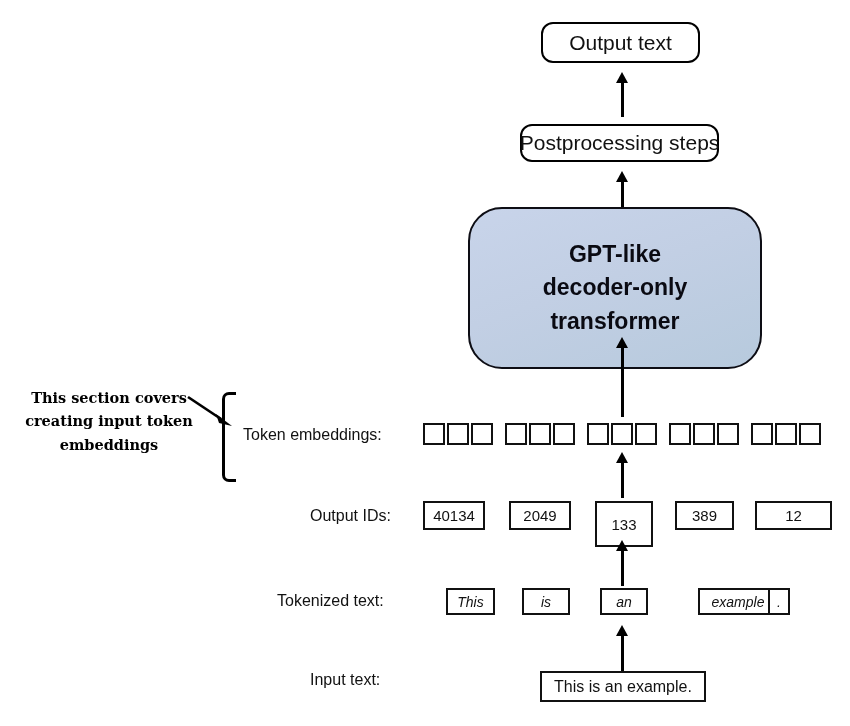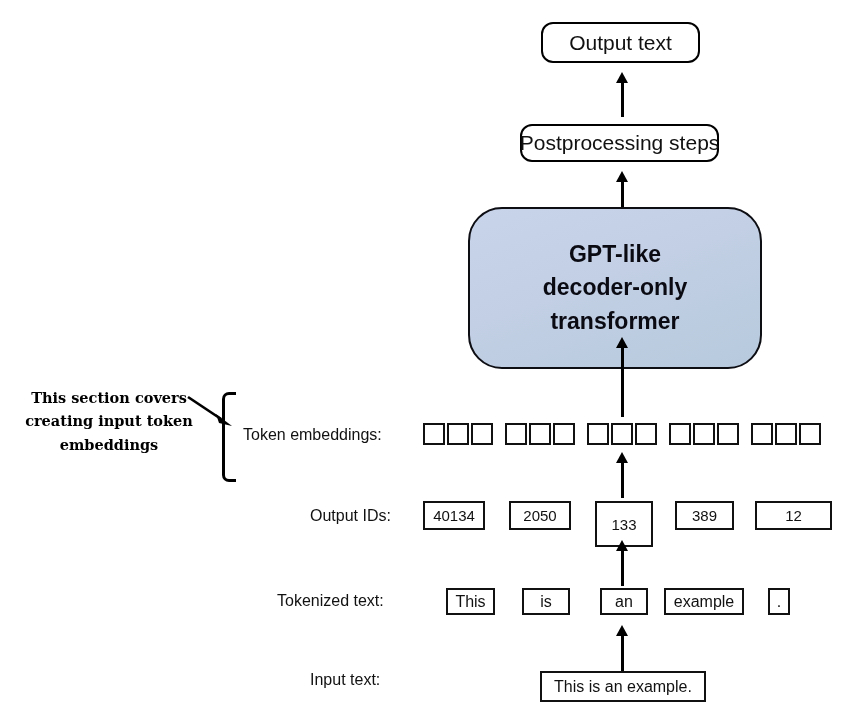--- a/index.html
+++ b/index.html
@@ -59,21 +59,21 @@
     box-sizing: border-box;
     border: 2px solid #111111;
     background: #ffffff;
     display: flex;
     align-items: center;
     justify-content: center;
     font-size: 15px;
     color: #111111;
     white-space: nowrap;
   }
-  .rect.italic { font-size: 16px; }
+  .rect.italic { font-style: italic; font-size: 14px; }
 
   
   .row-label {
     position: absolute;
     font-size: 16px;
     color: #111111;
     white-space: nowrap;
     text-align: right;
   }
 
@@ -226,21 +226,21 @@
     <div class="head"></div>
     <div class="shaft" style="height:37px;"></div>
   </div>
 
   <div class="row-label" style="left:310px; top:507px;">Output IDs:</div>
 
   <div class="rect" style="left:423px; top:501px; width:62px; height:29px;">
     <span>40134</span>
   </div>
   <div class="rect" style="left:509px; top:501px; width:62px; height:29px;">
-    <span>2050</span>
+    <span>2049</span>
   </div>
   <div class="rect" style="left:595px; top:501px; width:58px; height:46px;">
     <span>133</span>
   </div>
   <div class="rect" style="left:675px; top:501px; width:59px; height:29px;">
     <span>389</span>
   </div>
   <div class="rect" style="left:755px; top:501px; width:77px; height:29px;">
     <span>12</span>
   </div>
@@ -254,21 +254,21 @@
 
   <div class="rect italic" style="left:446px; top:588px; width:49px; height:27px;">
     <span>This</span>
   </div>
   <div class="rect italic" style="left:522px; top:588px; width:48px; height:27px;">
     <span>is</span>
   </div>
   <div class="rect italic" style="left:600px; top:588px; width:48px; height:27px;">
     <span>an</span>
   </div>
-  <div class="rect italic" style="left:664px; top:588px; width:80px; height:27px;">
+  <div class="rect italic" style="left:698px; top:588px; width:80px; height:27px;">
     <span>example</span>
   </div>
   <div class="rect italic" style="left:768px; top:588px; width:22px; height:27px;">
     <span>.</span>
   </div>
 
   <div class="arrow-up" style="left:622px; top:625px; height:46px;">
     <div class="head"></div>
     <div class="shaft" style="height:37px;"></div>
   </div>

